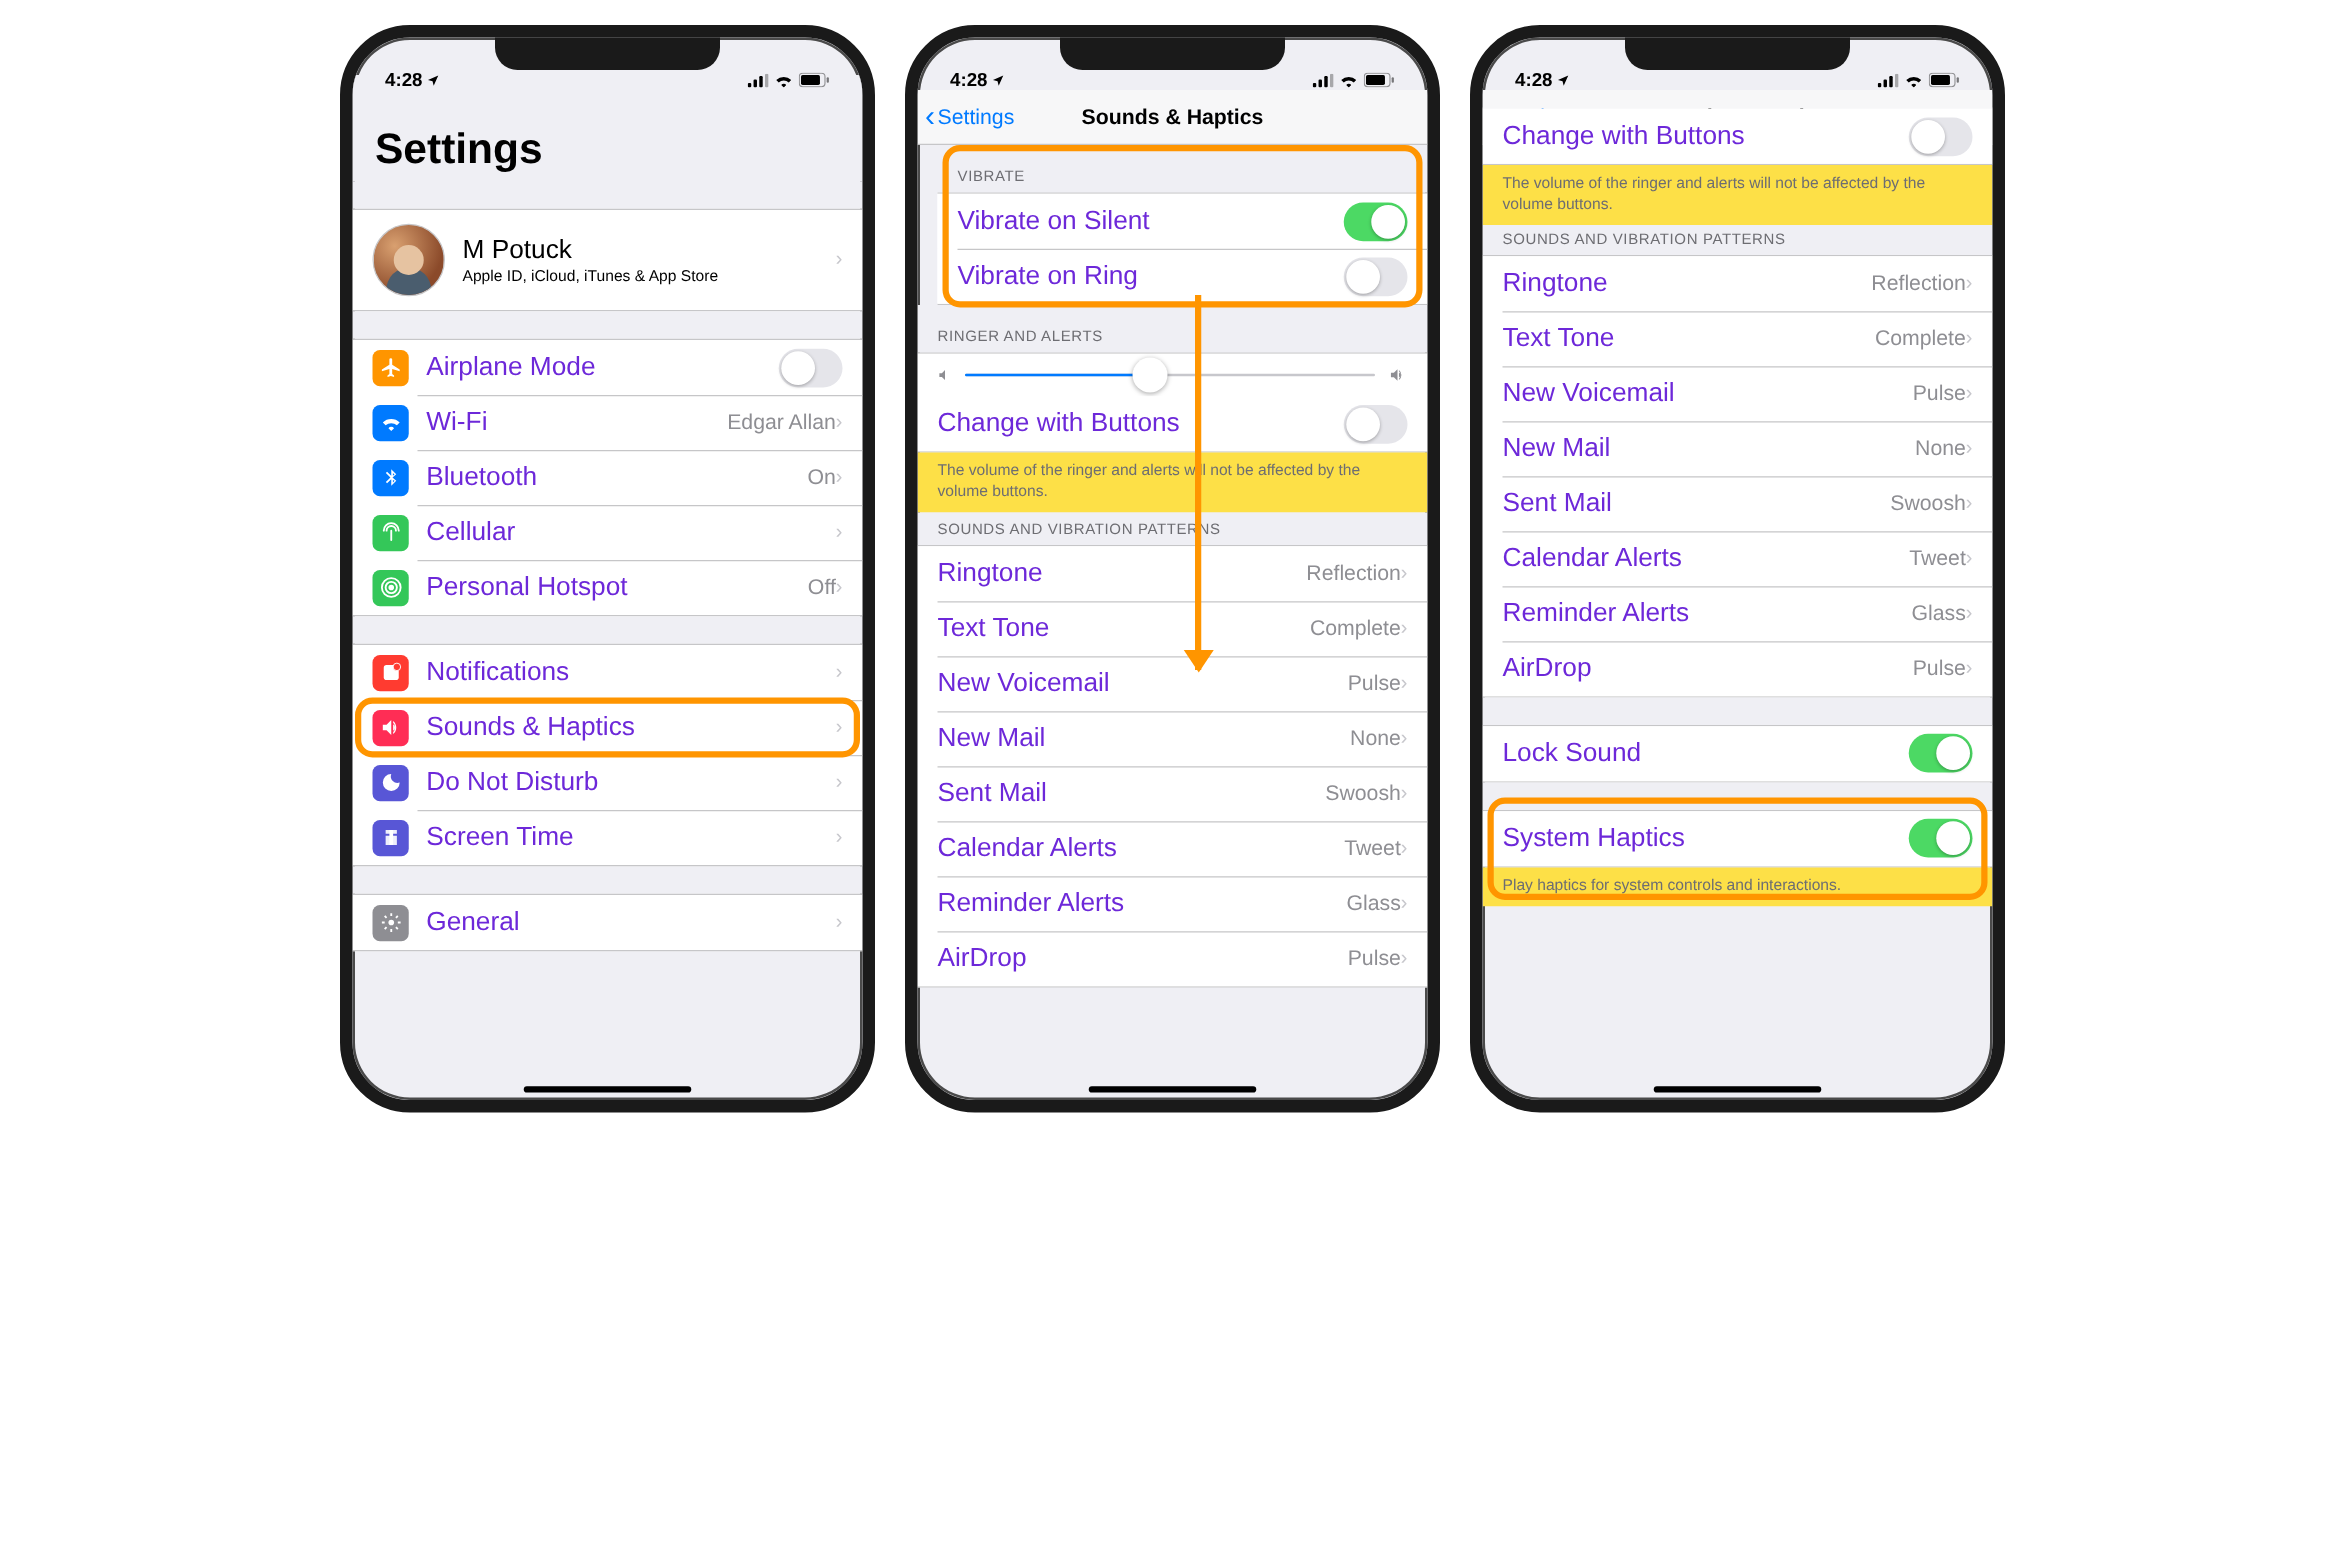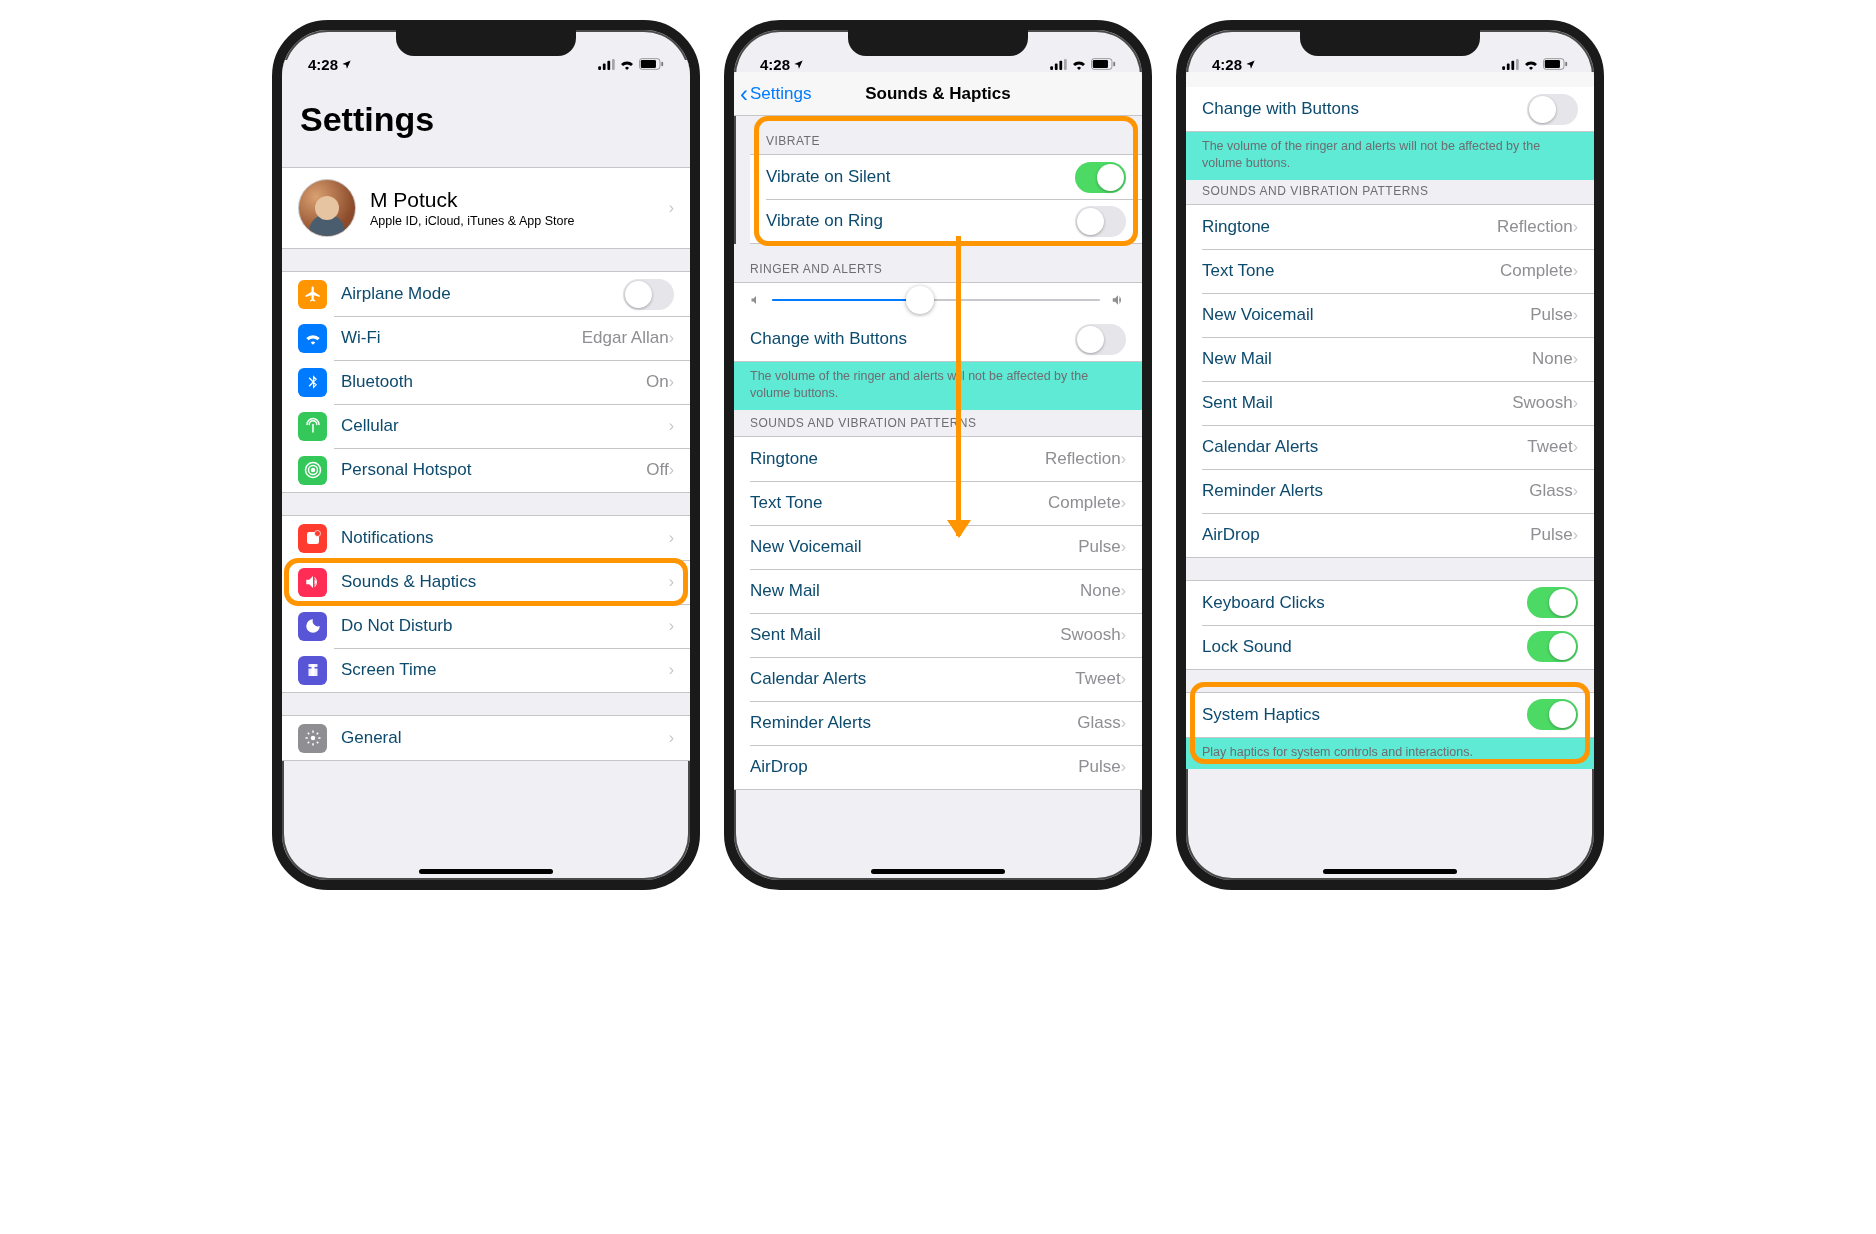--- a/index.html
+++ b/index.html
@@ -97,21 +97,21 @@
     letter-spacing: 0.5px;
     padding: 18px 16px 6px 16px;
     text-transform: uppercase;
     background: #efeff4;
   }
   .section-footer {
     font-size: 12.5px;
     color: #6d6d72;
     padding: 6px 16px 8px 16px;
     line-height: 1.35;
-    background: #5eead4;
+    background: #fde047;
   }
 
   .list {
     background: #fff;
     border-top: 0.5px solid #c6c6c8;
     border-bottom: 0.5px solid #c6c6c8;
   }
   .row {
     display: flex;
     align-items: center;
@@ -133,21 +133,21 @@
   .row.no-icon::before { left: 16px; }
   .row .icon-box {
     width: 29px; height: 29px;
     border-radius: 6px;
     margin-right: 14px;
     display: flex; align-items: center; justify-content: center;
     flex-shrink: 0;
     color: #fff;
     font-size: 16px;
   }
-  .row .label { flex: 1; font-size: 17px; color: #0c4a6e; }
+  .row .label { flex: 1; font-size: 21px; color: #6d28d9; }
   .row .detail { color: #8e8e93; font-size: 17px; margin-right: 0; }
   .row .chev { color: #c7c7cc; }
 
   .row.profile { min-height: 80px; padding: 10px 16px; }
   .row.profile .avatar {
     width: 58px; height: 58px; border-radius: 50%;
     margin-right: 14px;
     background: radial-gradient(circle at 30% 30%, #d9a070, #8b4a2a 70%);
     border: 0.5px solid #c6c6c8;
     flex-shrink: 0;
@@ -657,24 +657,20 @@
             <div class="row no-icon">
               <span class="label">AirDrop</span>
               <span class="detail">Pulse</span>
               <span class="chev">›</span>
             </div>
           </div>
 
         <div class="gap"></div>
         <div class="list" id="p3misc">
             <div class="row no-icon">
-              <span class="label">Keyboard Clicks</span>
-              <div class="toggle on"></div>
-            </div>
-            <div class="row no-icon">
               <span class="label">Lock Sound</span>
               <div class="toggle on"></div>
             </div>
           </div>
 
         <div style="position:relative;">
           <div class="gap"></div>
           <div class="list">
             <div class="row no-icon">
               <span class="label">System Haptics</span>

